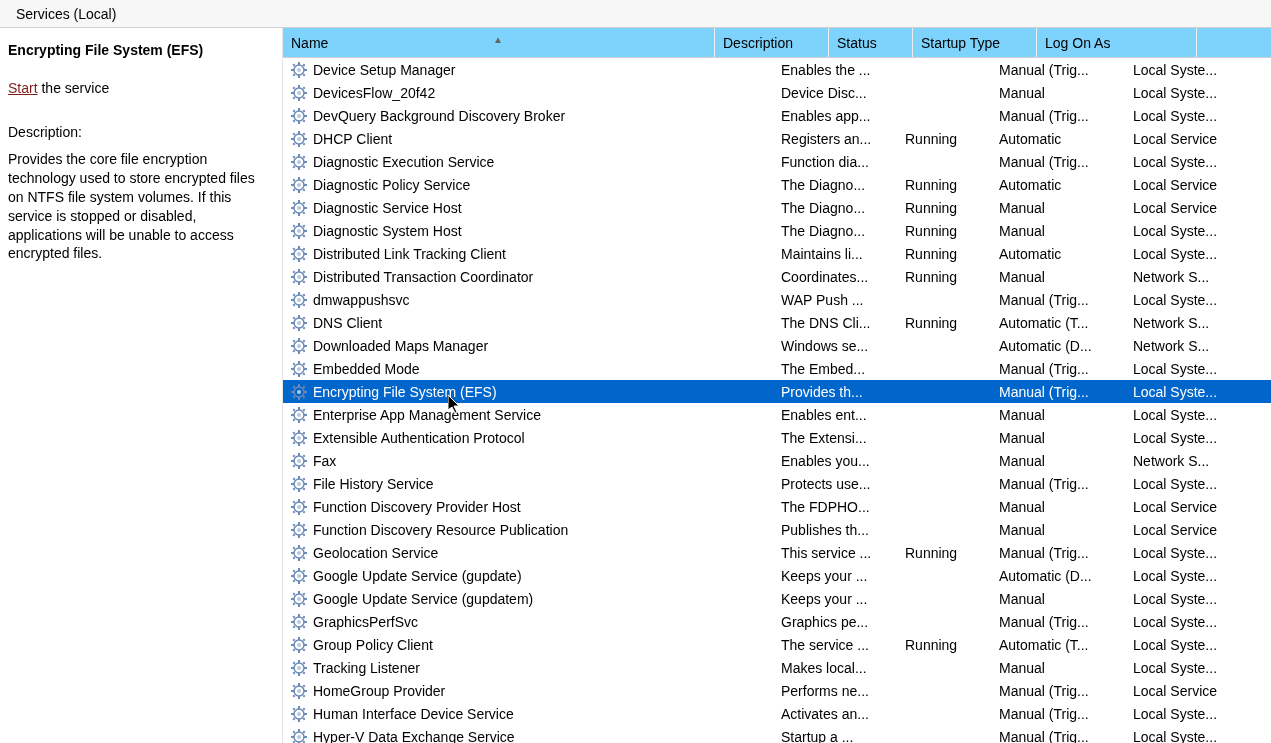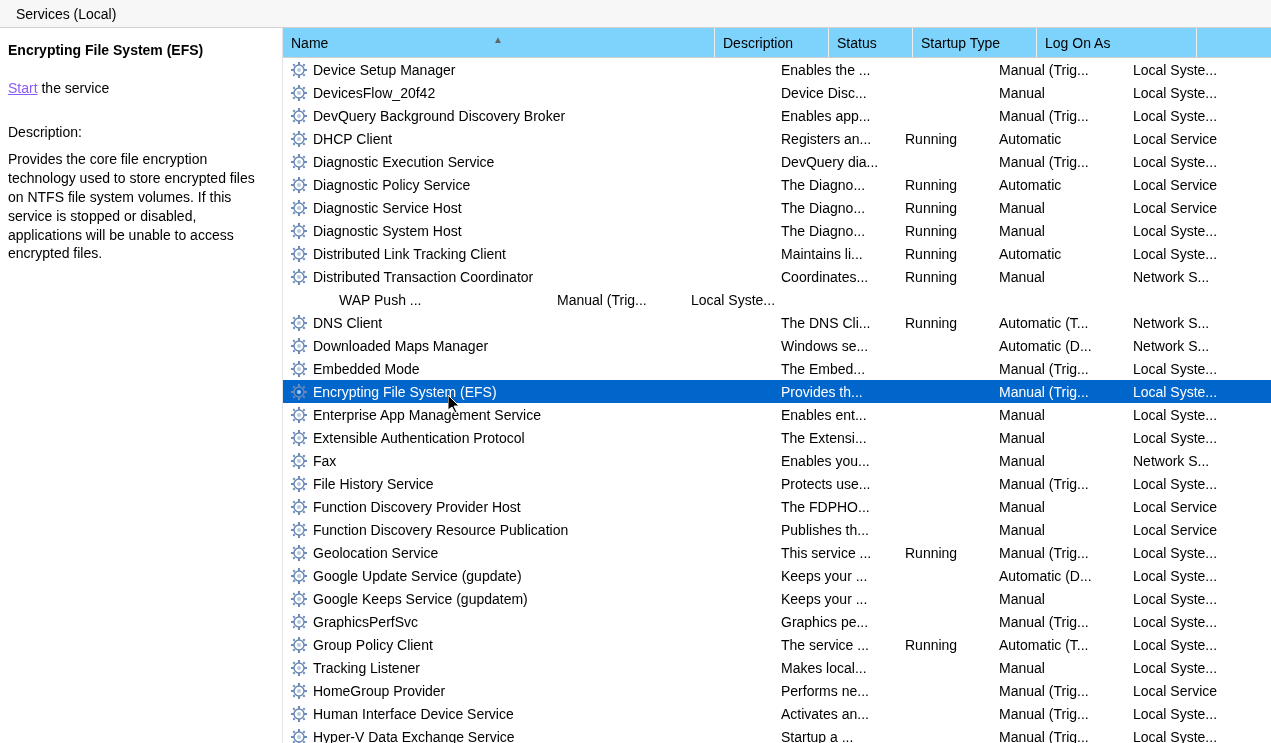--- a/index.html
+++ b/index.html
@@ -7,21 +7,21 @@
 
 .header-bar { height: 28px; display:flex; align-items:center; border-bottom:1px solid #d0d0d0; background:#f7f7f7; padding:8px 8px; }
 .header-bar .icon { margin-right:8px; color:#3a6ea5; }
 .header-title { }
 
 .main { display:flex; height: calc(743px - 28px); }
 
 .sidebar { width: 283px; flex:0 0 283px; padding: 14px 10px 10px 8px; border-right: 1px solid #e5e5e5; }
 .sidebar-title { font-weight:bold; margin-bottom: 22px; }
 .start-line { margin-bottom: 28px; }
-.start-link { color:#8b5cf6; text-decoration:underline; cursor:pointer; }
+.start-link { color:#7f1d1d; text-decoration:underline; cursor:pointer; }
 .desc-label { margin-bottom:10px; }
 .desc-body { line-height:1.35; }
 
 .list-area { flex:1; display:flex; flex-direction:column; }
 
 .col-header { display:flex; height:30px; align-items:center; border-bottom:1px solid #d0d0d0; position:relative; background:#7dd3fc; }
 .col { padding-left:8px; overflow:hidden; white-space:nowrap; text-overflow:ellipsis; border-right:1px solid #eee; height:100%; display:flex; align-items:center; }
 .col-name { width:432px; }
 .col-desc { width:114px; }
 .col-status { width:84px; }
@@ -180,21 +180,21 @@
                   <rect x="13" y="7" width="3" height="2"></rect>
                   <rect x="2" y="2" width="2" height="2" transform="rotate(45 3 3)"></rect>
                   <rect x="12" y="12" width="2" height="2" transform="rotate(45 13 13)"></rect>
                   <rect x="12" y="2" width="2" height="2" transform="rotate(45 13 3)"></rect>
                   <rect x="2" y="12" width="2" height="2" transform="rotate(45 3 13)"></rect>
                 </g>
                 <circle cx="8" cy="8" r="2" fill="#b5c9e2"></circle>
               </svg></span>
             <span>Diagnostic Execution Service</span>
           </div>
-          <div class="cell desc">DevQuery dia...</div>
+          <div class="cell desc">Function dia...</div>
           <div class="cell status"></div>
           <div class="cell start">Manual (Trig...</div>
           <div class="cell logon">Local Syste...</div>
         </div>
         <div class="row">
           <div class="cell name">
             <span class="gear-icon"><svg viewBox="0 0 16 16">
                 <circle cx="8" cy="8" r="5" fill="none" stroke="#6a8ab7" stroke-width="1.5"></circle>
                 <g fill="#6a8ab7">
                   <rect x="7" y="0" width="2" height="3"></rect>
@@ -301,20 +301,37 @@
                 <circle cx="8" cy="8" r="2" fill="#b5c9e2"></circle>
               </svg></span>
             <span>Distributed Transaction Coordinator</span>
           </div>
           <div class="cell desc">Coordinates...</div>
           <div class="cell status">Running</div>
           <div class="cell start">Manual</div>
           <div class="cell logon">Network S...</div>
         </div>
         <div class="row">
+          <div class="cell name">
+            <span class="gear-icon"><svg viewBox="0 0 16 16">
+                <circle cx="8" cy="8" r="5" fill="none" stroke="#6a8ab7" stroke-width="1.5"></circle>
+                <g fill="#6a8ab7">
+                  <rect x="7" y="0" width="2" height="3"></rect>
+                  <rect x="7" y="13" width="2" height="3"></rect>
+                  <rect x="0" y="7" width="3" height="2"></rect>
+                  <rect x="13" y="7" width="3" height="2"></rect>
+                  <rect x="2" y="2" width="2" height="2" transform="rotate(45 3 3)"></rect>
+                  <rect x="12" y="12" width="2" height="2" transform="rotate(45 13 13)"></rect>
+                  <rect x="12" y="2" width="2" height="2" transform="rotate(45 13 3)"></rect>
+                  <rect x="2" y="12" width="2" height="2" transform="rotate(45 3 13)"></rect>
+                </g>
+                <circle cx="8" cy="8" r="2" fill="#b5c9e2"></circle>
+              </svg></span>
+            <span>dmwappushsvc</span>
+          </div>
           <div class="cell desc">WAP Push ...</div>
           <div class="cell status"></div>
           <div class="cell start">Manual (Trig...</div>
           <div class="cell logon">Local Syste...</div>
         </div>
         <div class="row">
           <div class="cell name">
             <span class="gear-icon"><svg viewBox="0 0 16 16">
                 <circle cx="8" cy="8" r="5" fill="none" stroke="#6a8ab7" stroke-width="1.5"></circle>
                 <g fill="#6a8ab7">
@@ -598,21 +615,21 @@
                   <rect x="7" y="13" width="2" height="3"></rect>
                   <rect x="0" y="7" width="3" height="2"></rect>
                   <rect x="13" y="7" width="3" height="2"></rect>
                   <rect x="2" y="2" width="2" height="2" transform="rotate(45 3 3)"></rect>
                   <rect x="12" y="12" width="2" height="2" transform="rotate(45 13 13)"></rect>
                   <rect x="12" y="2" width="2" height="2" transform="rotate(45 13 3)"></rect>
                   <rect x="2" y="12" width="2" height="2" transform="rotate(45 3 13)"></rect>
                 </g>
                 <circle cx="8" cy="8" r="2" fill="#b5c9e2"></circle>
               </svg></span>
-            <span>Google Keeps Service (gupdatem)</span>
+            <span>Google Update Service (gupdatem)</span>
           </div>
           <div class="cell desc">Keeps your ...</div>
           <div class="cell status"></div>
           <div class="cell start">Manual</div>
           <div class="cell logon">Local Syste...</div>
         </div>
         <div class="row">
           <div class="cell name">
             <span class="gear-icon"><svg viewBox="0 0 16 16">
                 <circle cx="8" cy="8" r="5" fill="none" stroke="#6a8ab7" stroke-width="1.5"></circle>

